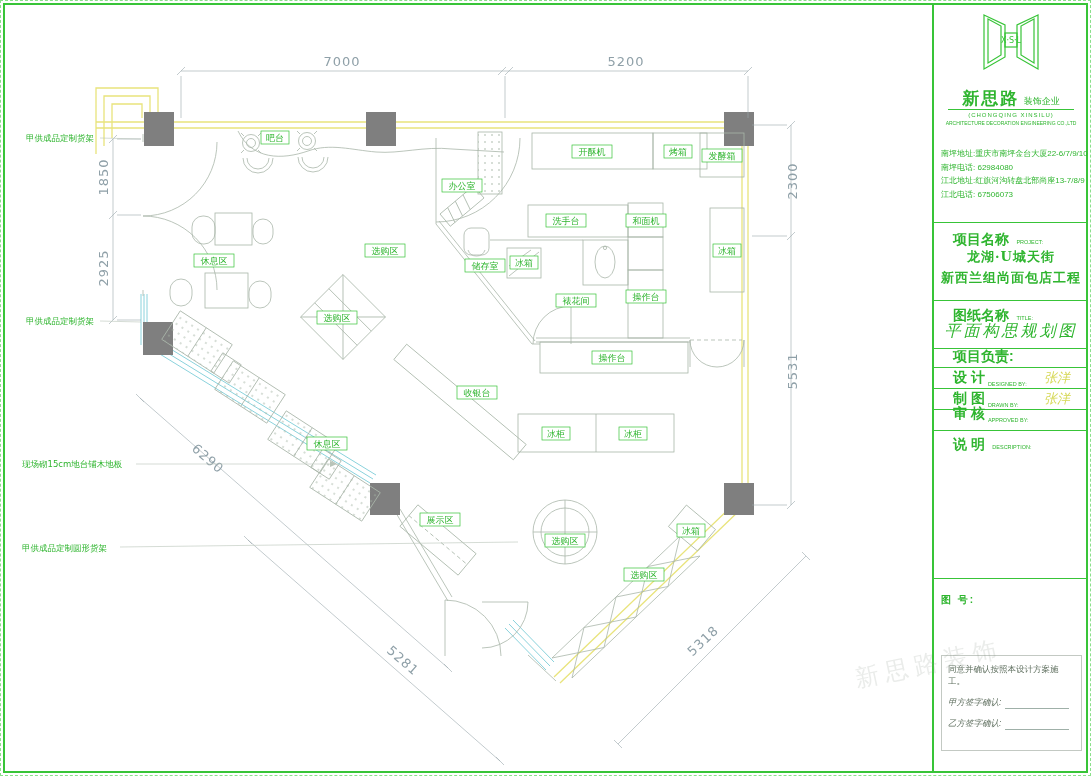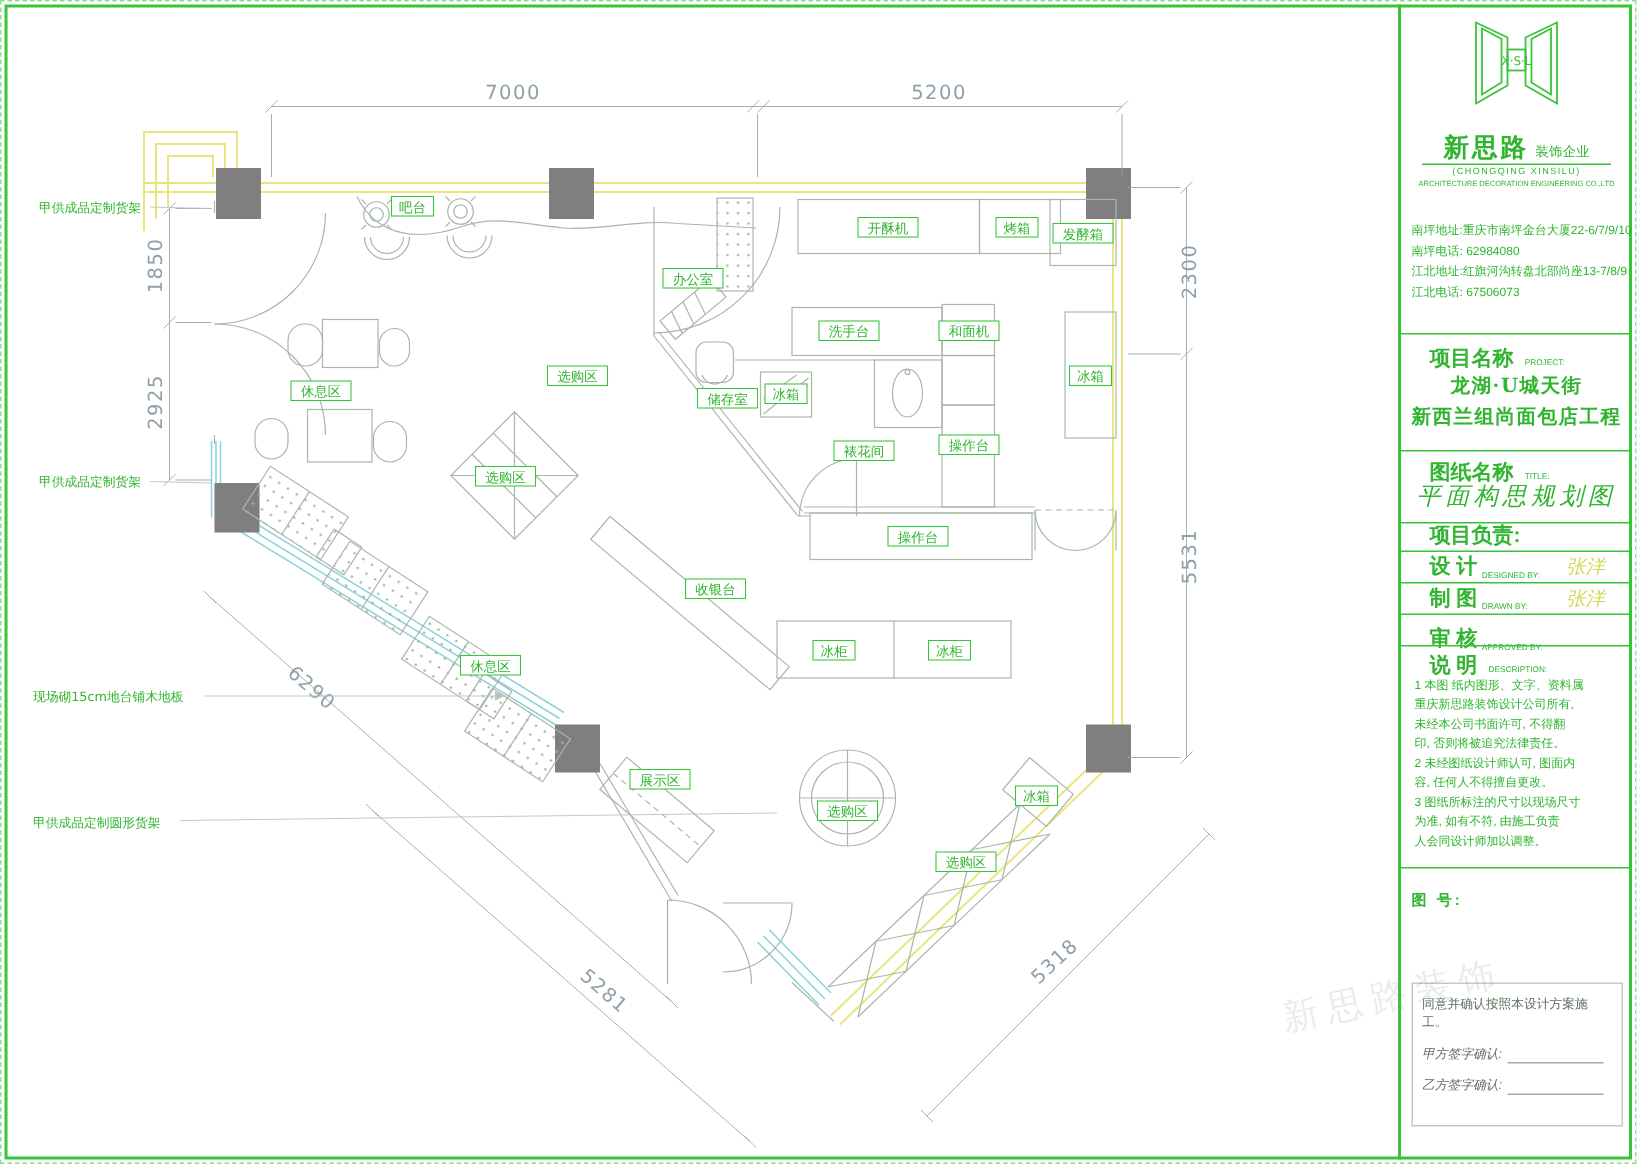--- a/index.html
+++ b/index.html
@@ -402,41 +402,30 @@
     </div>
     <div class="hr" style="top:385px"></div>
 
     <div class="abs role-row" style="top:387px;height:18px">
       <span class="sec-label">制 图</span>
       <span class="sec-en">DRAWN BY:</span>
       <span class="role-val">张洋</span>
     </div>
     <div class="hr" style="top:406px"></div>
 
-    <div class="abs role-row" style="top:396px;height:36px">
+    <div class="abs role-row" style="top:384px;height:36px">
       <span class="sec-label">审 核</span>
       <span class="sec-en">APPROVED BY:</span>
       <span class="role-val"></span>
     </div>
     <div class="hr" style="top:427px"></div>
 
     <div class="abs" style="left:7px;top:432px">
       <span class="sec-label">说 明</span>
       <span class="sec-en">DESCRIPTION:</span>
-    </div>
-    <div class="abs notes">
-      <div>1 本图 纸内图形、文字、资料属</div>
-      <div>  重庆新思路装饰设计公司所有,</div>
-      <div>  未经本公司书面许可, 不得翻</div>
-      <div>  印, 否则将被追究法律责任。</div>
-      <div>2 未经图纸设计师认可, 图面内</div>
-      <div>  容, 任何人不得擅自更改。</div>
-      <div>3 图纸所标注的尺寸以现场尺寸</div>
-      <div>  为准, 如有不符, 由施工负责</div>
-      <div>  人会同设计师加以调整。</div>
     </div>
 
     <div class="hr" style="top:575px"></div>
     <div class="abs sheetno">图 号:</div>
 
     <div class="abs sigbox">
       <div>同意并确认按照本设计方案施工。</div>
       <div class="sigrow">
         <span>甲方签字确认:</span>
         <span class="sigline"></span>

